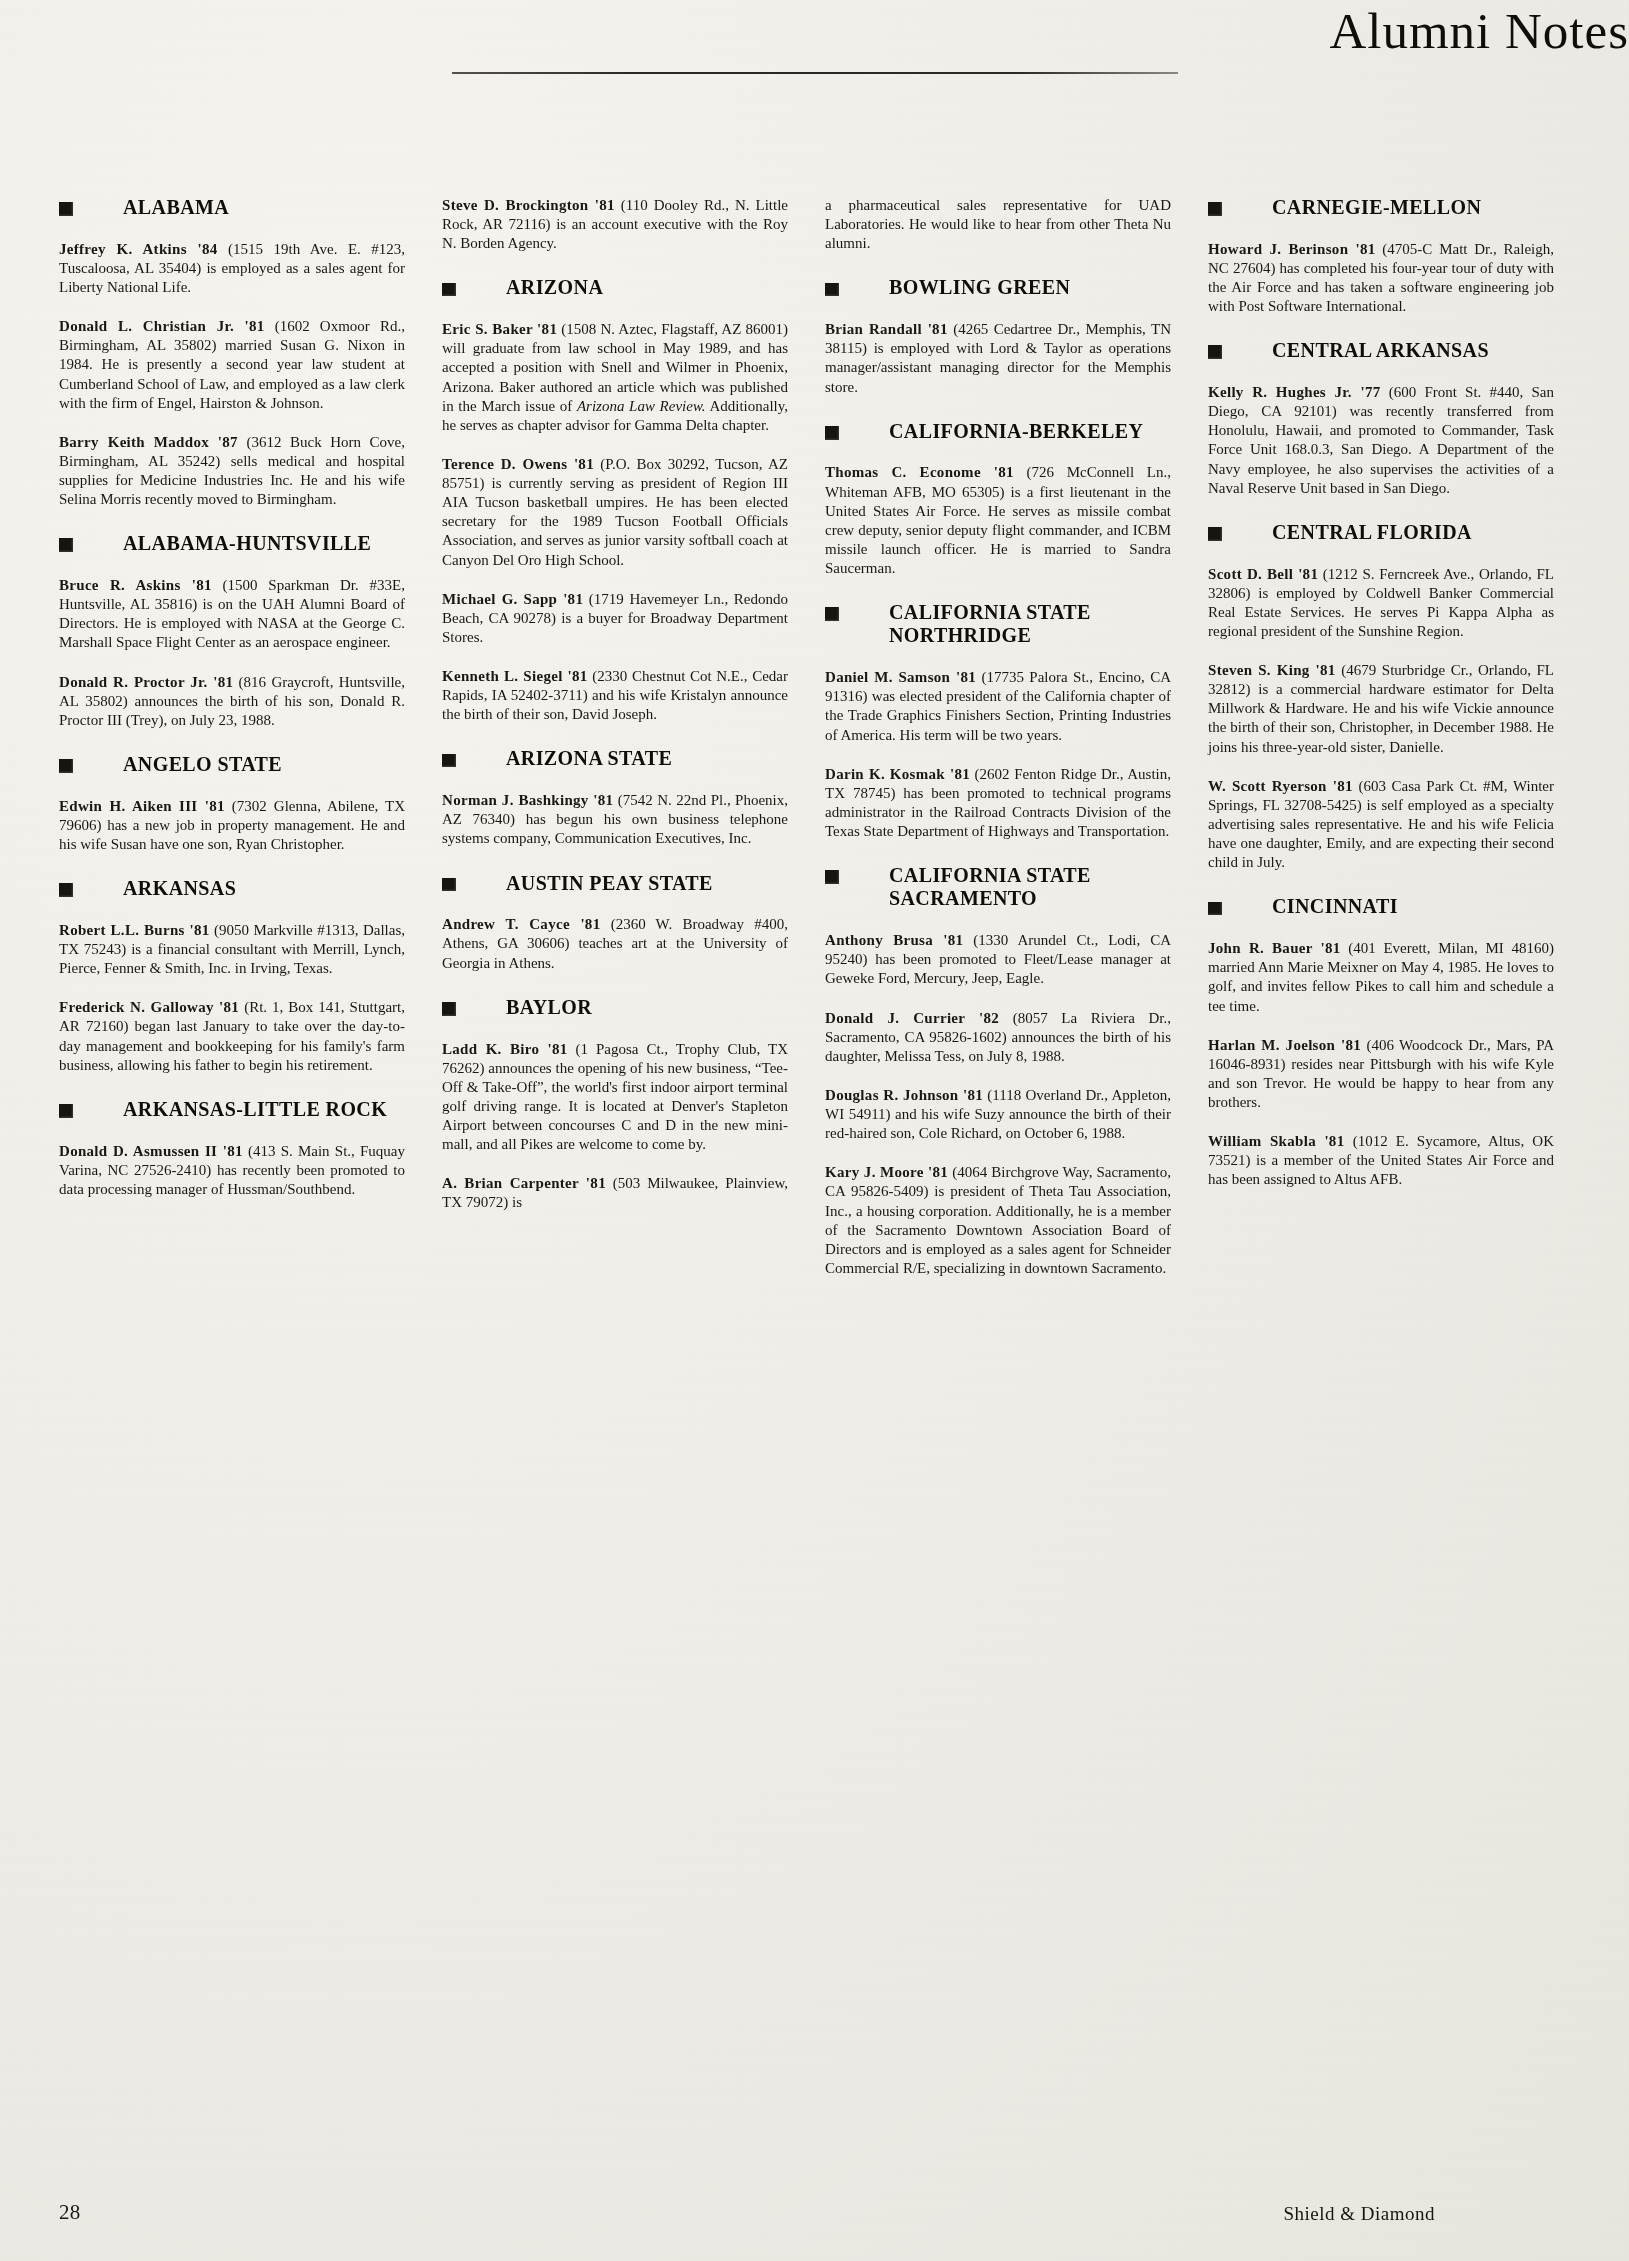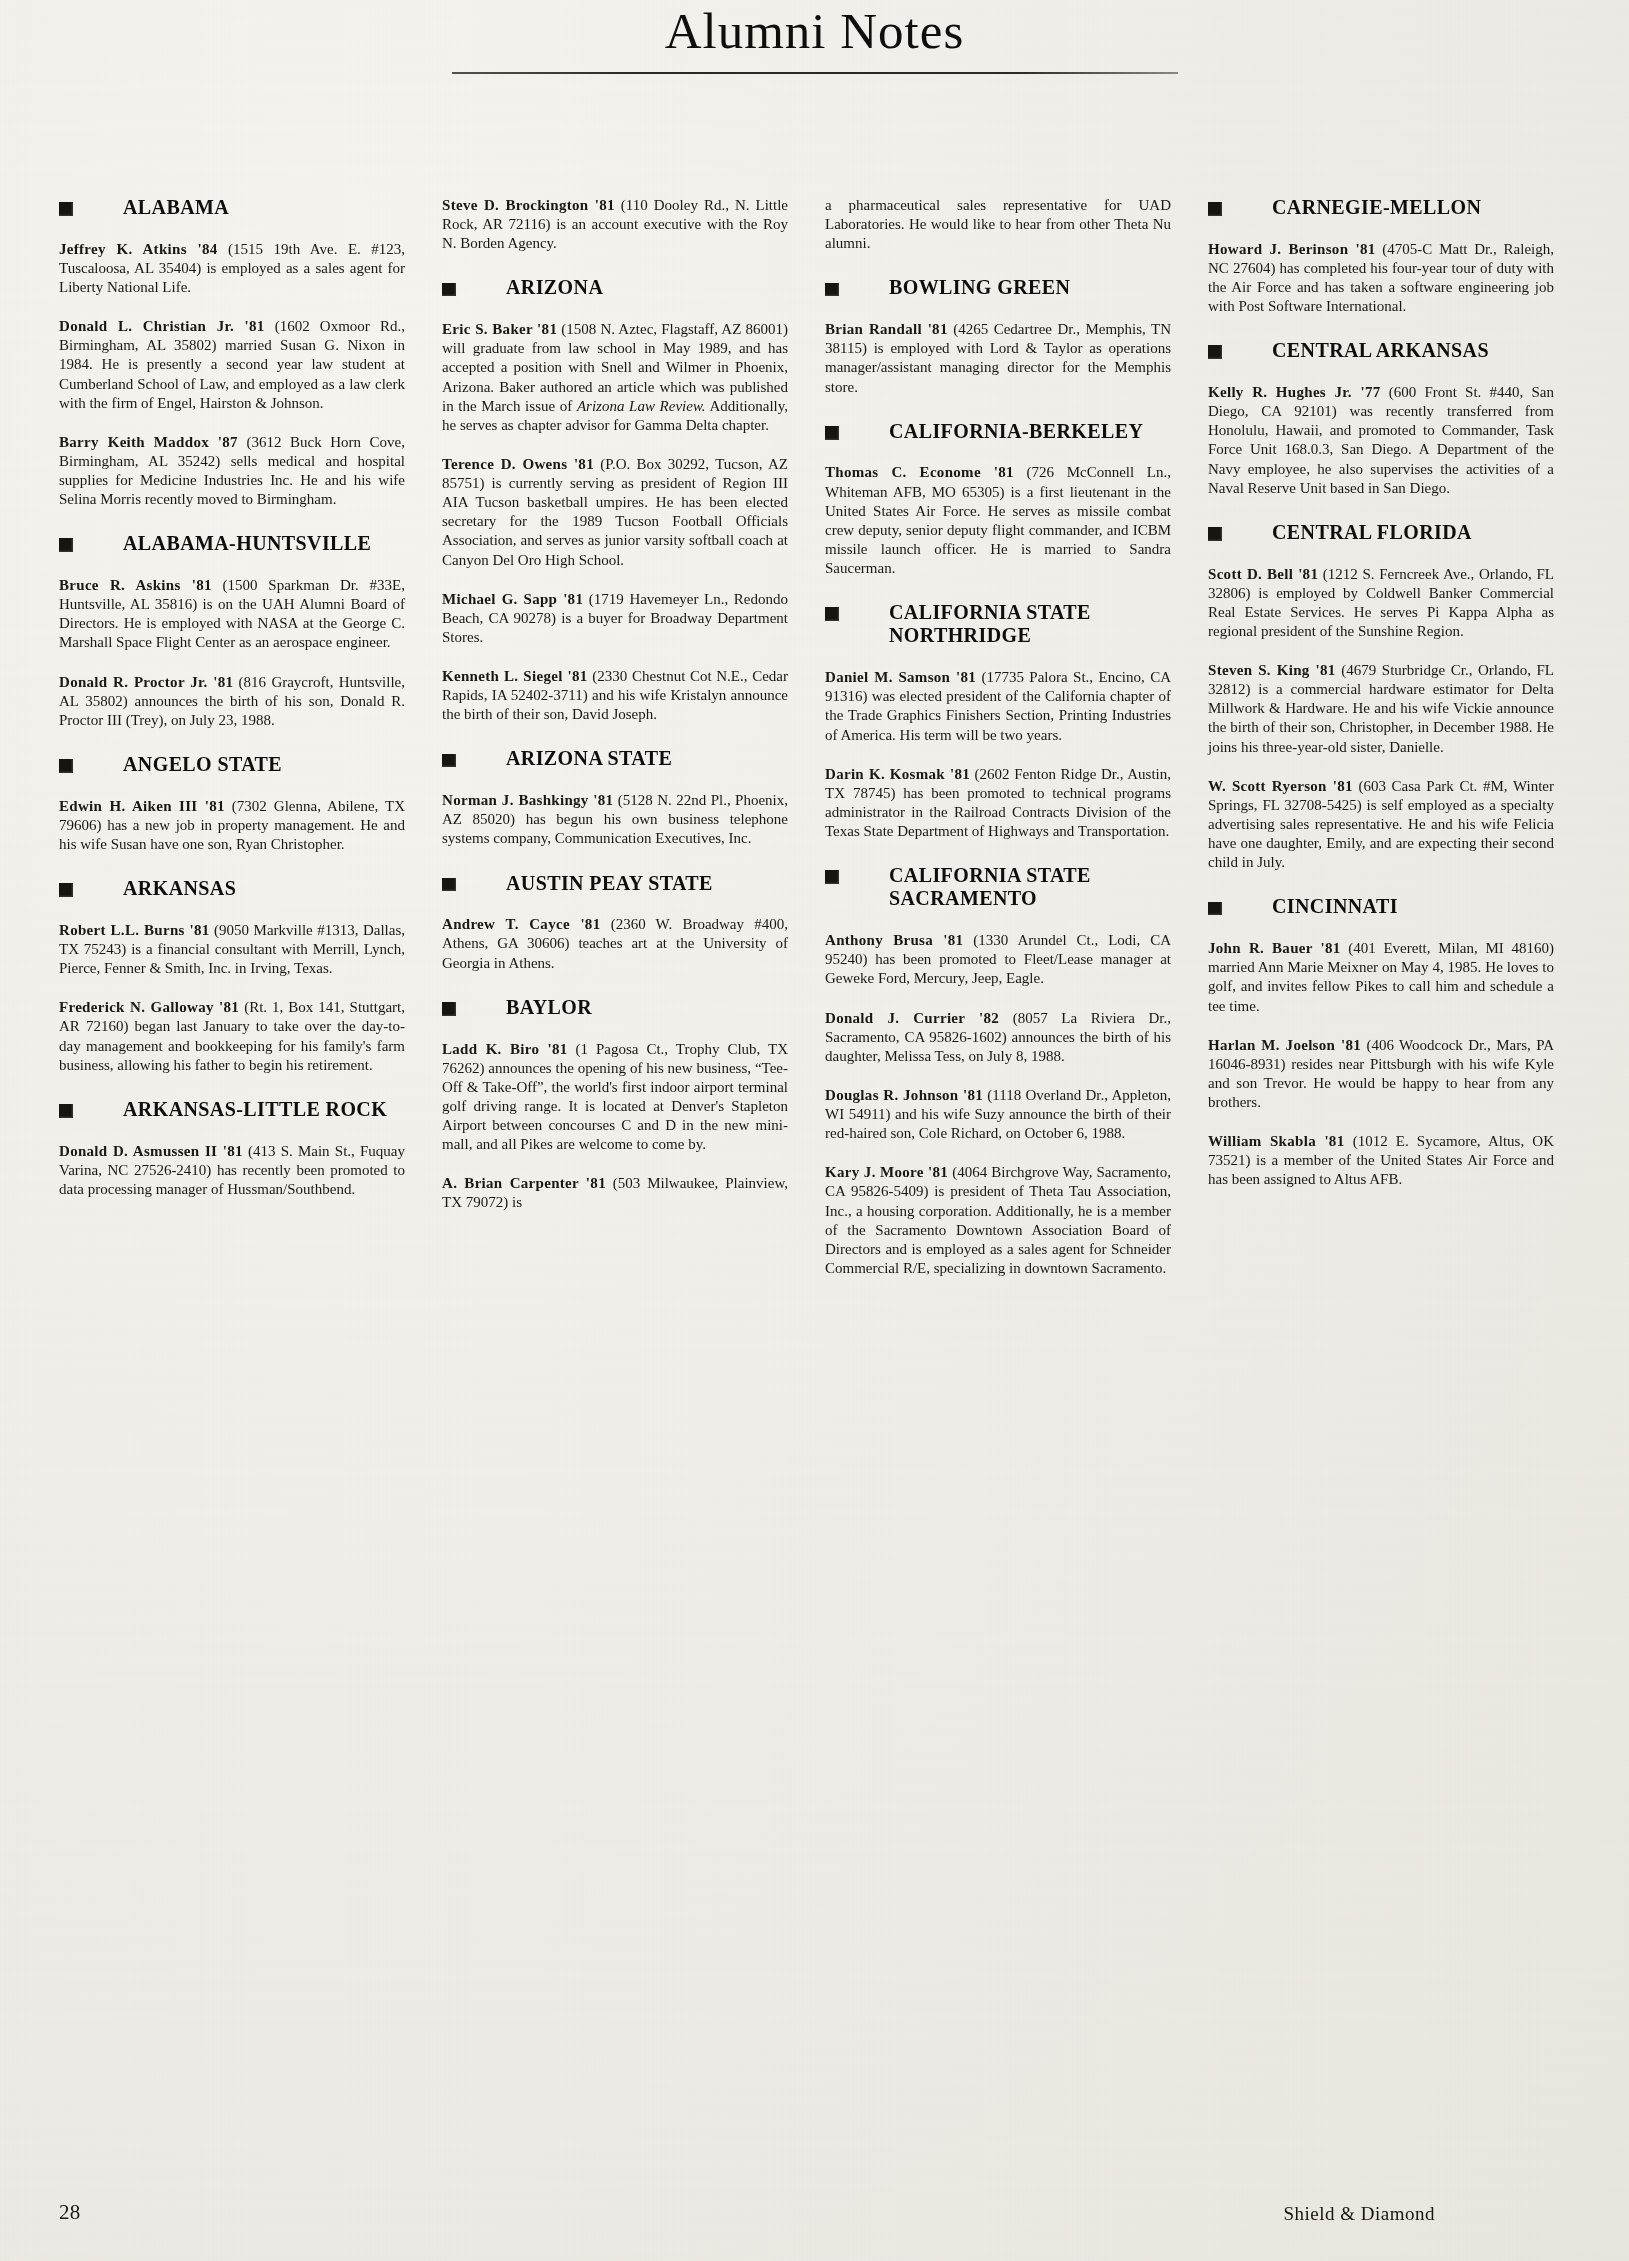--- a/index.html
+++ b/index.html
@@ -31,21 +31,21 @@
     opacity: .35;
     background-image:
       repeating-linear-gradient(0deg, rgba(0,0,0,.012) 0 0.7px, rgba(255,255,255,0) 0.7px 2.1px),
       repeating-linear-gradient(90deg, rgba(0,0,0,.010) 0 0.7px, rgba(255,255,255,0) 0.7px 2.7px);
   }
   .masthead {
     position: absolute;
     left: 0;
     top: 5.5px;
     width: 1629px;
-    text-align: center;
+    text-align: right;
   }
   .masthead-title {
     font-family: "Liberation Serif", "DejaVu Serif", serif;
     font-size: 51px;
     font-weight: 400;
     letter-spacing: 1px;
     line-height: 1;
     color: #100e0a;
   }
   .masthead-rule {
@@ -183,21 +183,21 @@
           <span class="sec-title">ARIZONA</span>
         </div>
         <p class="note"><span class="nm">Eric S. Baker '81</span><span> (1508 N. Aztec, Flagstaff, AZ 86001) will graduate from law school in May 1989, and has accepted a position with Snell and Wilmer in Phoenix, Arizona. Baker authored an article which was published in the March issue of </span><span class="it">Arizona Law Review.</span><span> Additionally, he serves as chapter advisor for Gamma Delta chapter.</span></p>
         <p class="note"><span class="nm">Terence D. Owens '81</span><span> (P.O. Box 30292, Tucson, AZ 85751) is currently serving as president of Region III AIA Tucson basketball umpires. He has been elected secretary for the 1989 Tucson Football Officials Association, and serves as junior varsity softball coach at Canyon Del Oro High School.</span></p>
         <p class="note"><span class="nm">Michael G. Sapp '81</span><span> (1719 Havemeyer Ln., Redondo Beach, CA 90278) is a buyer for Broadway Department Stores.</span></p>
         <p class="note"><span class="nm">Kenneth L. Siegel '81</span><span> (2330 Chestnut Cot N.E., Cedar Rapids, IA 52402-3711) and his wife Kristalyn announce the birth of their son, David Joseph.</span></p>
         <div class="sec-head spaced">
           <span class="bullet"></span>
           <span class="sec-title">ARIZONA STATE</span>
         </div>
-        <p class="note"><span class="nm">Norman J. Bashkingy '81</span><span> (5128 N. 22nd Pl., Phoenix, AZ 85020) has begun his own business telephone systems company, Communication Executives, Inc.</span></p>
+        <p class="note"><span class="nm">Norman J. Bashkingy '81</span><span> (7542 N. 22nd Pl., Phoenix, AZ 76340) has begun his own business telephone systems company, Communication Executives, Inc.</span></p>
         <div class="sec-head spaced">
           <span class="bullet"></span>
           <span class="sec-title">AUSTIN PEAY STATE</span>
         </div>
         <p class="note"><span class="nm">Andrew T. Cayce '81</span><span> (2360 W. Broadway #400, Athens, GA 30606) teaches art at the University of Georgia in Athens.</span></p>
         <div class="sec-head spaced">
           <span class="bullet"></span>
           <span class="sec-title">BAYLOR</span>
         </div>
         <p class="note"><span class="nm">Ladd K. Biro '81</span><span> (1 Pagosa Ct., Trophy Club, TX 76262) announces the opening of his new business, “Tee-Off &amp; Take-Off”, the world's first indoor airport terminal golf driving range. It is located at Denver's Stapleton Airport between concourses C and D in the new mini-mall, and all Pikes are welcome to come by.</span></p>

